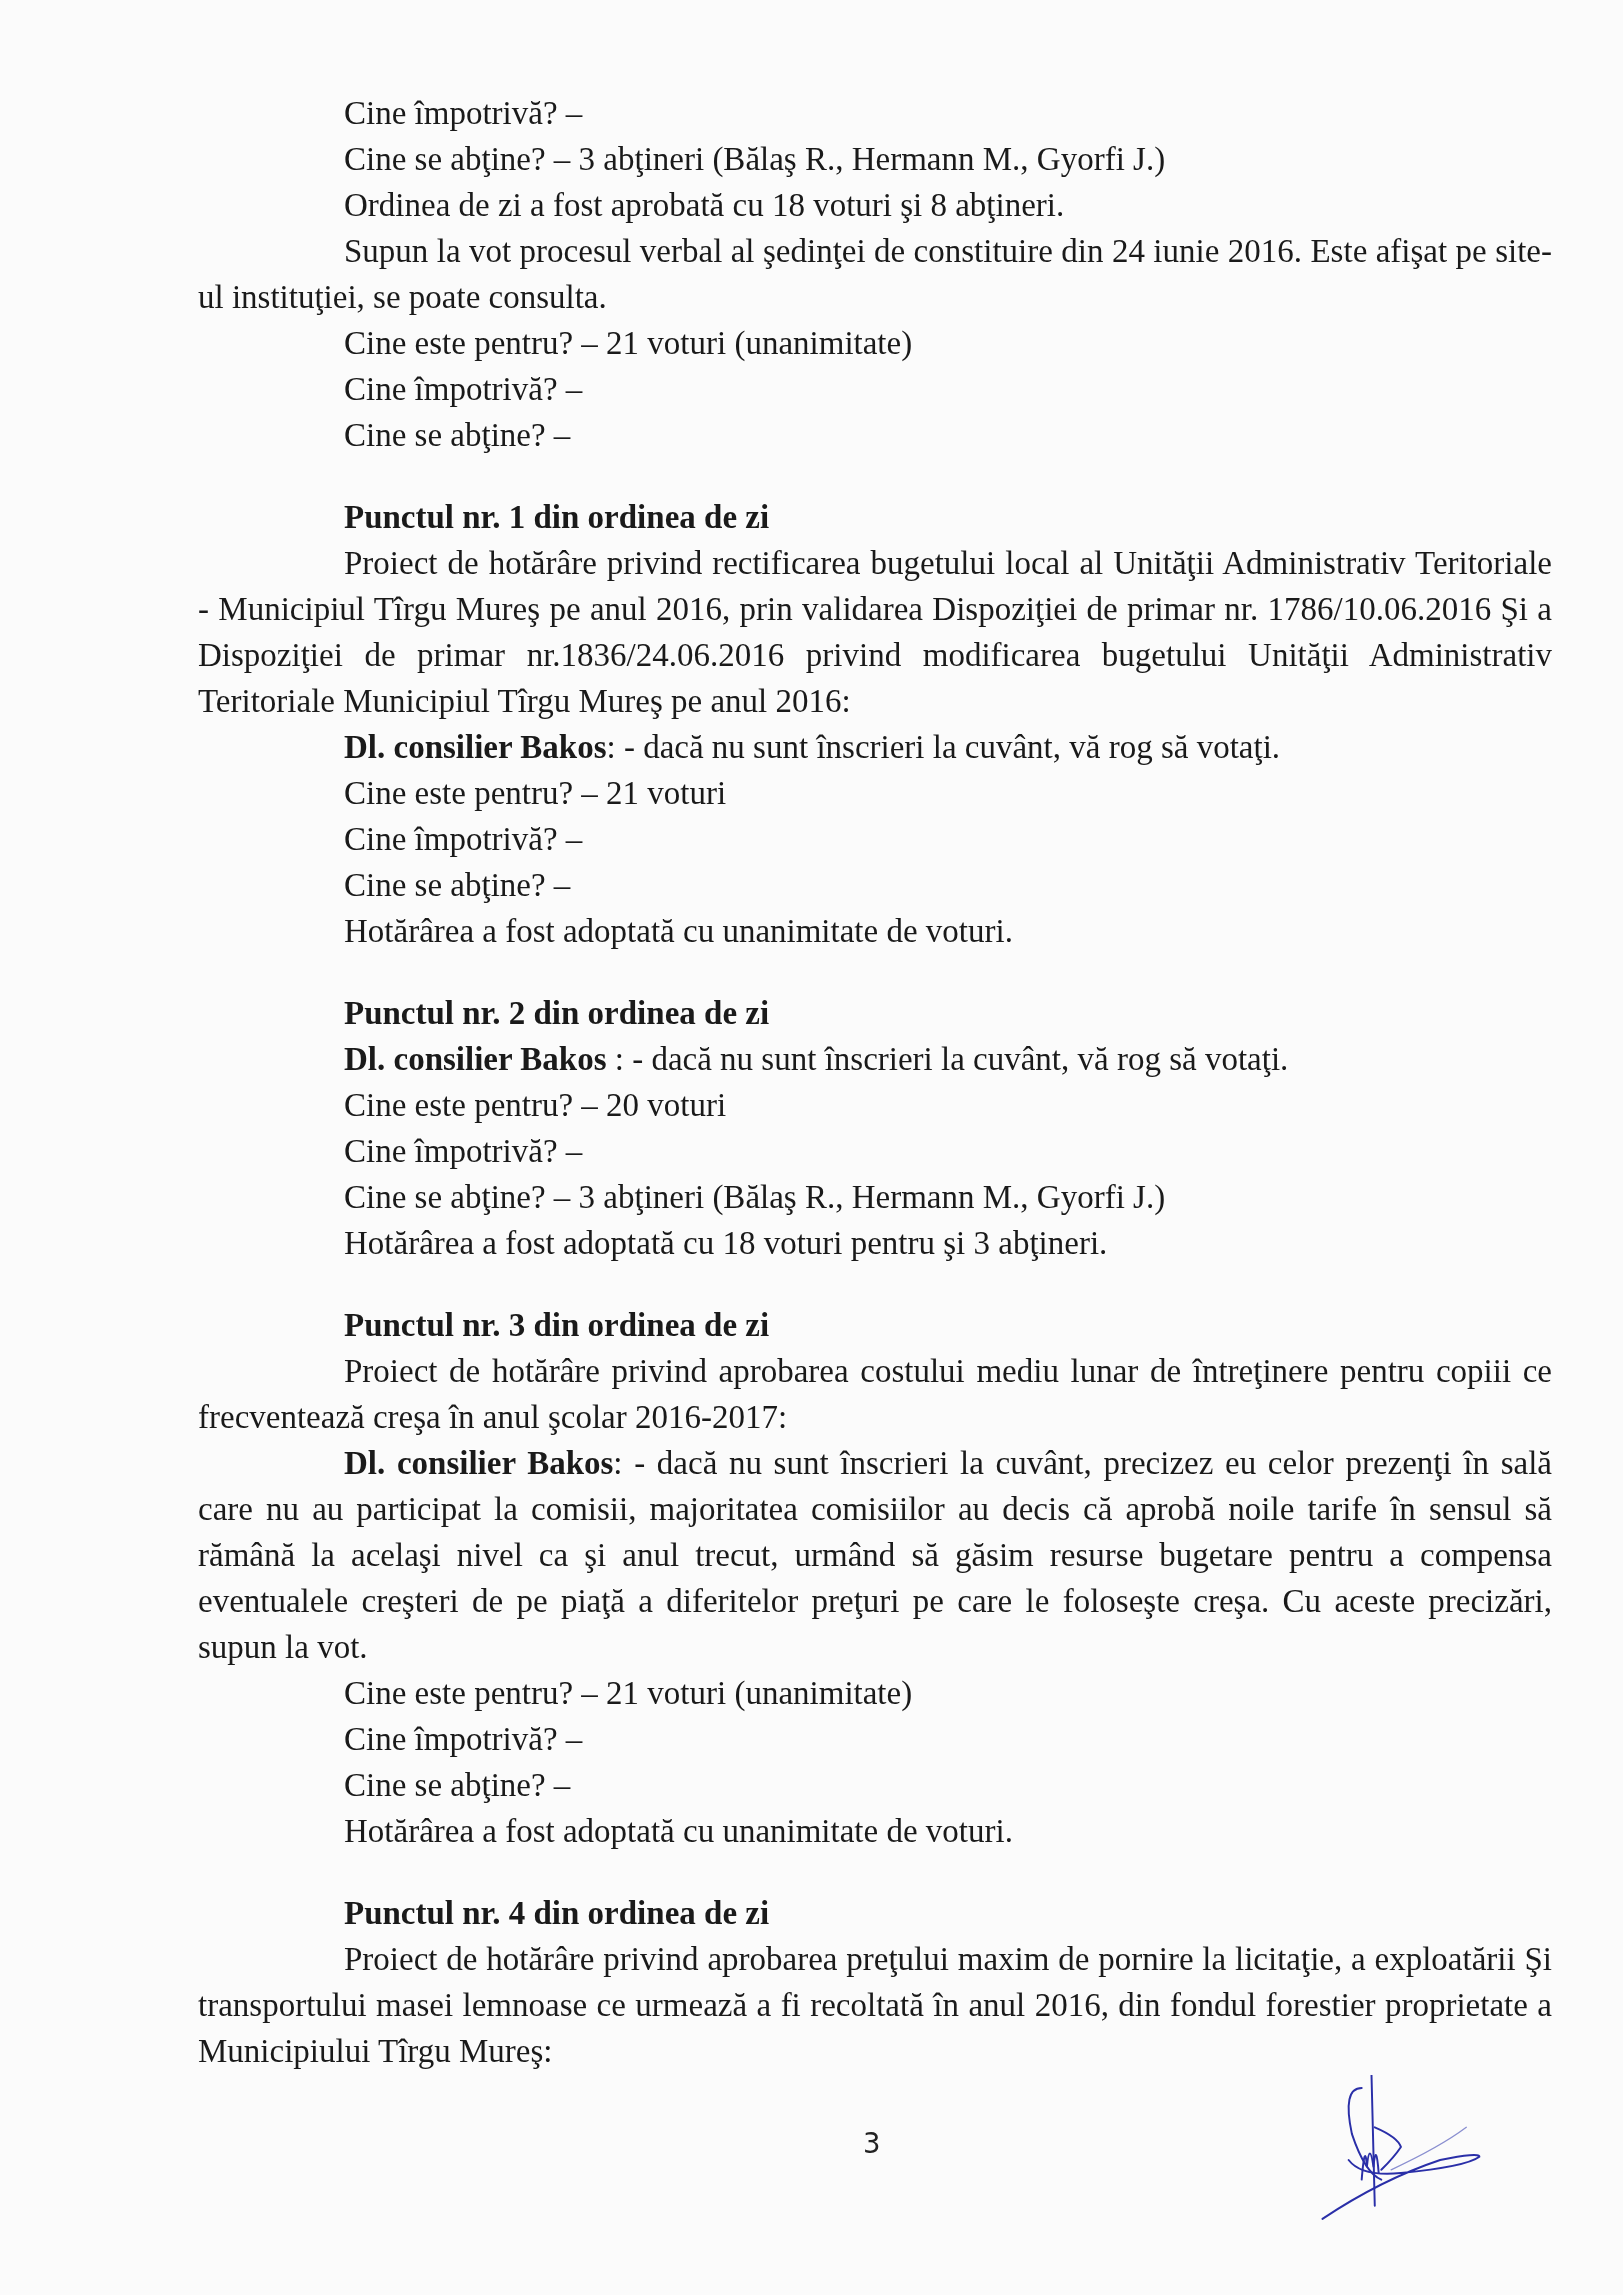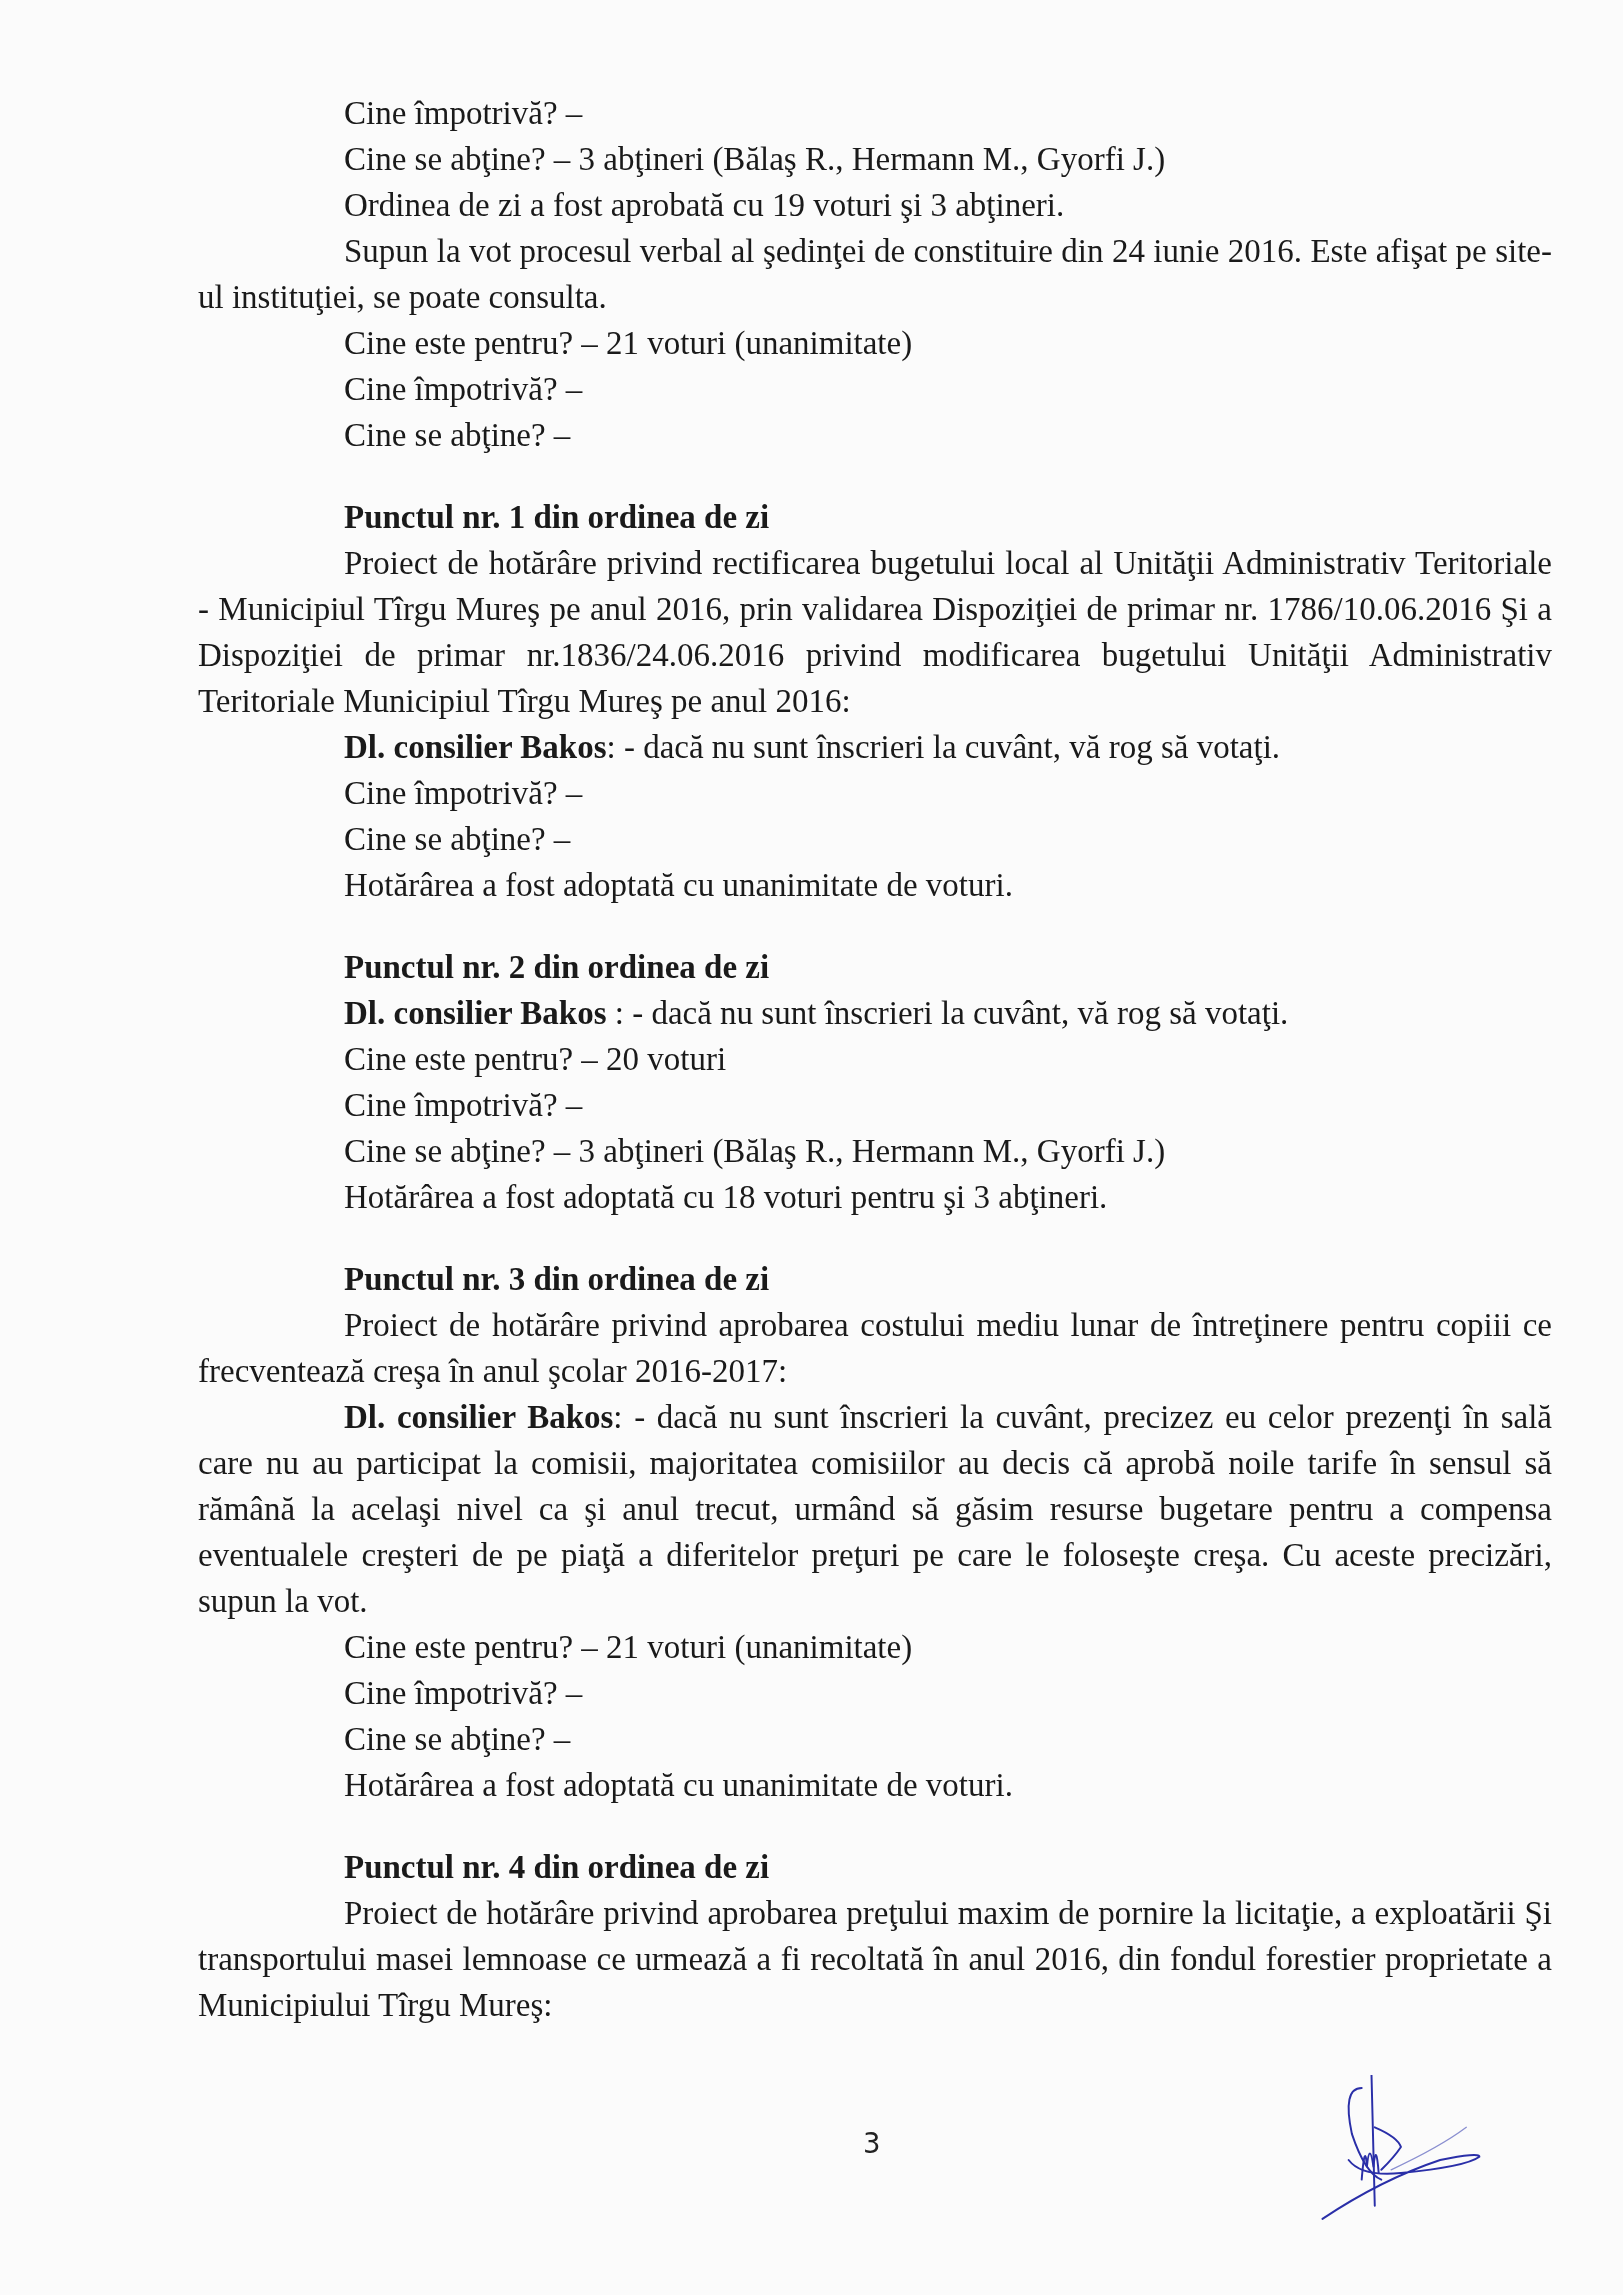--- a/index.html
+++ b/index.html
@@ -26,29 +26,30 @@
   .signature { position: absolute; left: 1283px; top: 2075px; width: 262px; height: 170px; }
 </style>
 </head>
 <body>
 
 <div class="page">
   <div class="body-text">
 
     <p class="p ind">Cine împotrivă? –</p>
     <p class="p ind">Cine se abţine? – 3 abţineri (Bălaş R., Hermann M., Gyorfi J.)</p>
-    <p class="p ind">Ordinea de zi a fost aprobată cu 19 voturi şi 3 abţineri.</p>
+    <p class="p ind">Ordinea de zi a fost aprobată cu 18 voturi şi 8 abţineri.</p>
     <p class="p ind">Supun la vot procesul verbal al şedinţei de constituire din 24 iunie 2016. Este afişat pe site-ul instituţiei, se poate consulta.</p>
     <p class="p ind">Cine este pentru? – 21 voturi (unanimitate)</p>
     <p class="p ind">Cine împotrivă? –</p>
     <p class="p ind">Cine se abţine? –</p>
 
     <p class="p ind bold">Punctul nr. 1 din  ordinea de zi</p>
     <p class="p ind title-block"><span class="u">Proiect de hotărâre  privind rectificarea bugetului local al Unităţii Administrativ Teritoriale - Municipiul Tîrgu Mureş pe anul 2016, prin validarea Dispoziţiei de primar nr. 1786/10.06.2016 Şi a Dispoziţiei de primar nr.1836/24.06.2016 privind modificarea bugetului Unităţii Administrativ Teritoriale Municipiul Tîrgu Mureş pe anul 2016:</span></p>
     <p class="p ind"><span class="bold u">Dl. consilier Bakos</span><span>: </span><span>- dacă nu sunt înscrieri la cuvânt, vă rog să votaţi.</span></p>
+    <p class="p ind">Cine este pentru? – 21 voturi</p>
     <p class="p ind">Cine împotrivă? –</p>
     <p class="p ind">Cine se abţine? –</p>
     <p class="p ind">Hotărârea a fost adoptată cu unanimitate de voturi.</p>
 
     <p class="p ind bold">Punctul nr. 2 din  ordinea de zi</p>
     <p class="p ind"><span class="bold u">Dl. consilier Bakos</span><span> : </span><span>- dacă nu sunt înscrieri la cuvânt, vă rog să votaţi.</span></p>
     <p class="p ind">Cine este pentru? – 20 voturi</p>
     <p class="p ind">Cine împotrivă? –</p>
     <p class="p ind">Cine se abţine? – 3 abţineri (Bălaş R., Hermann M., Gyorfi J.)</p>
     <p class="p ind">Hotărârea a fost adoptată cu 18 voturi pentru şi 3 abţineri.</p>

